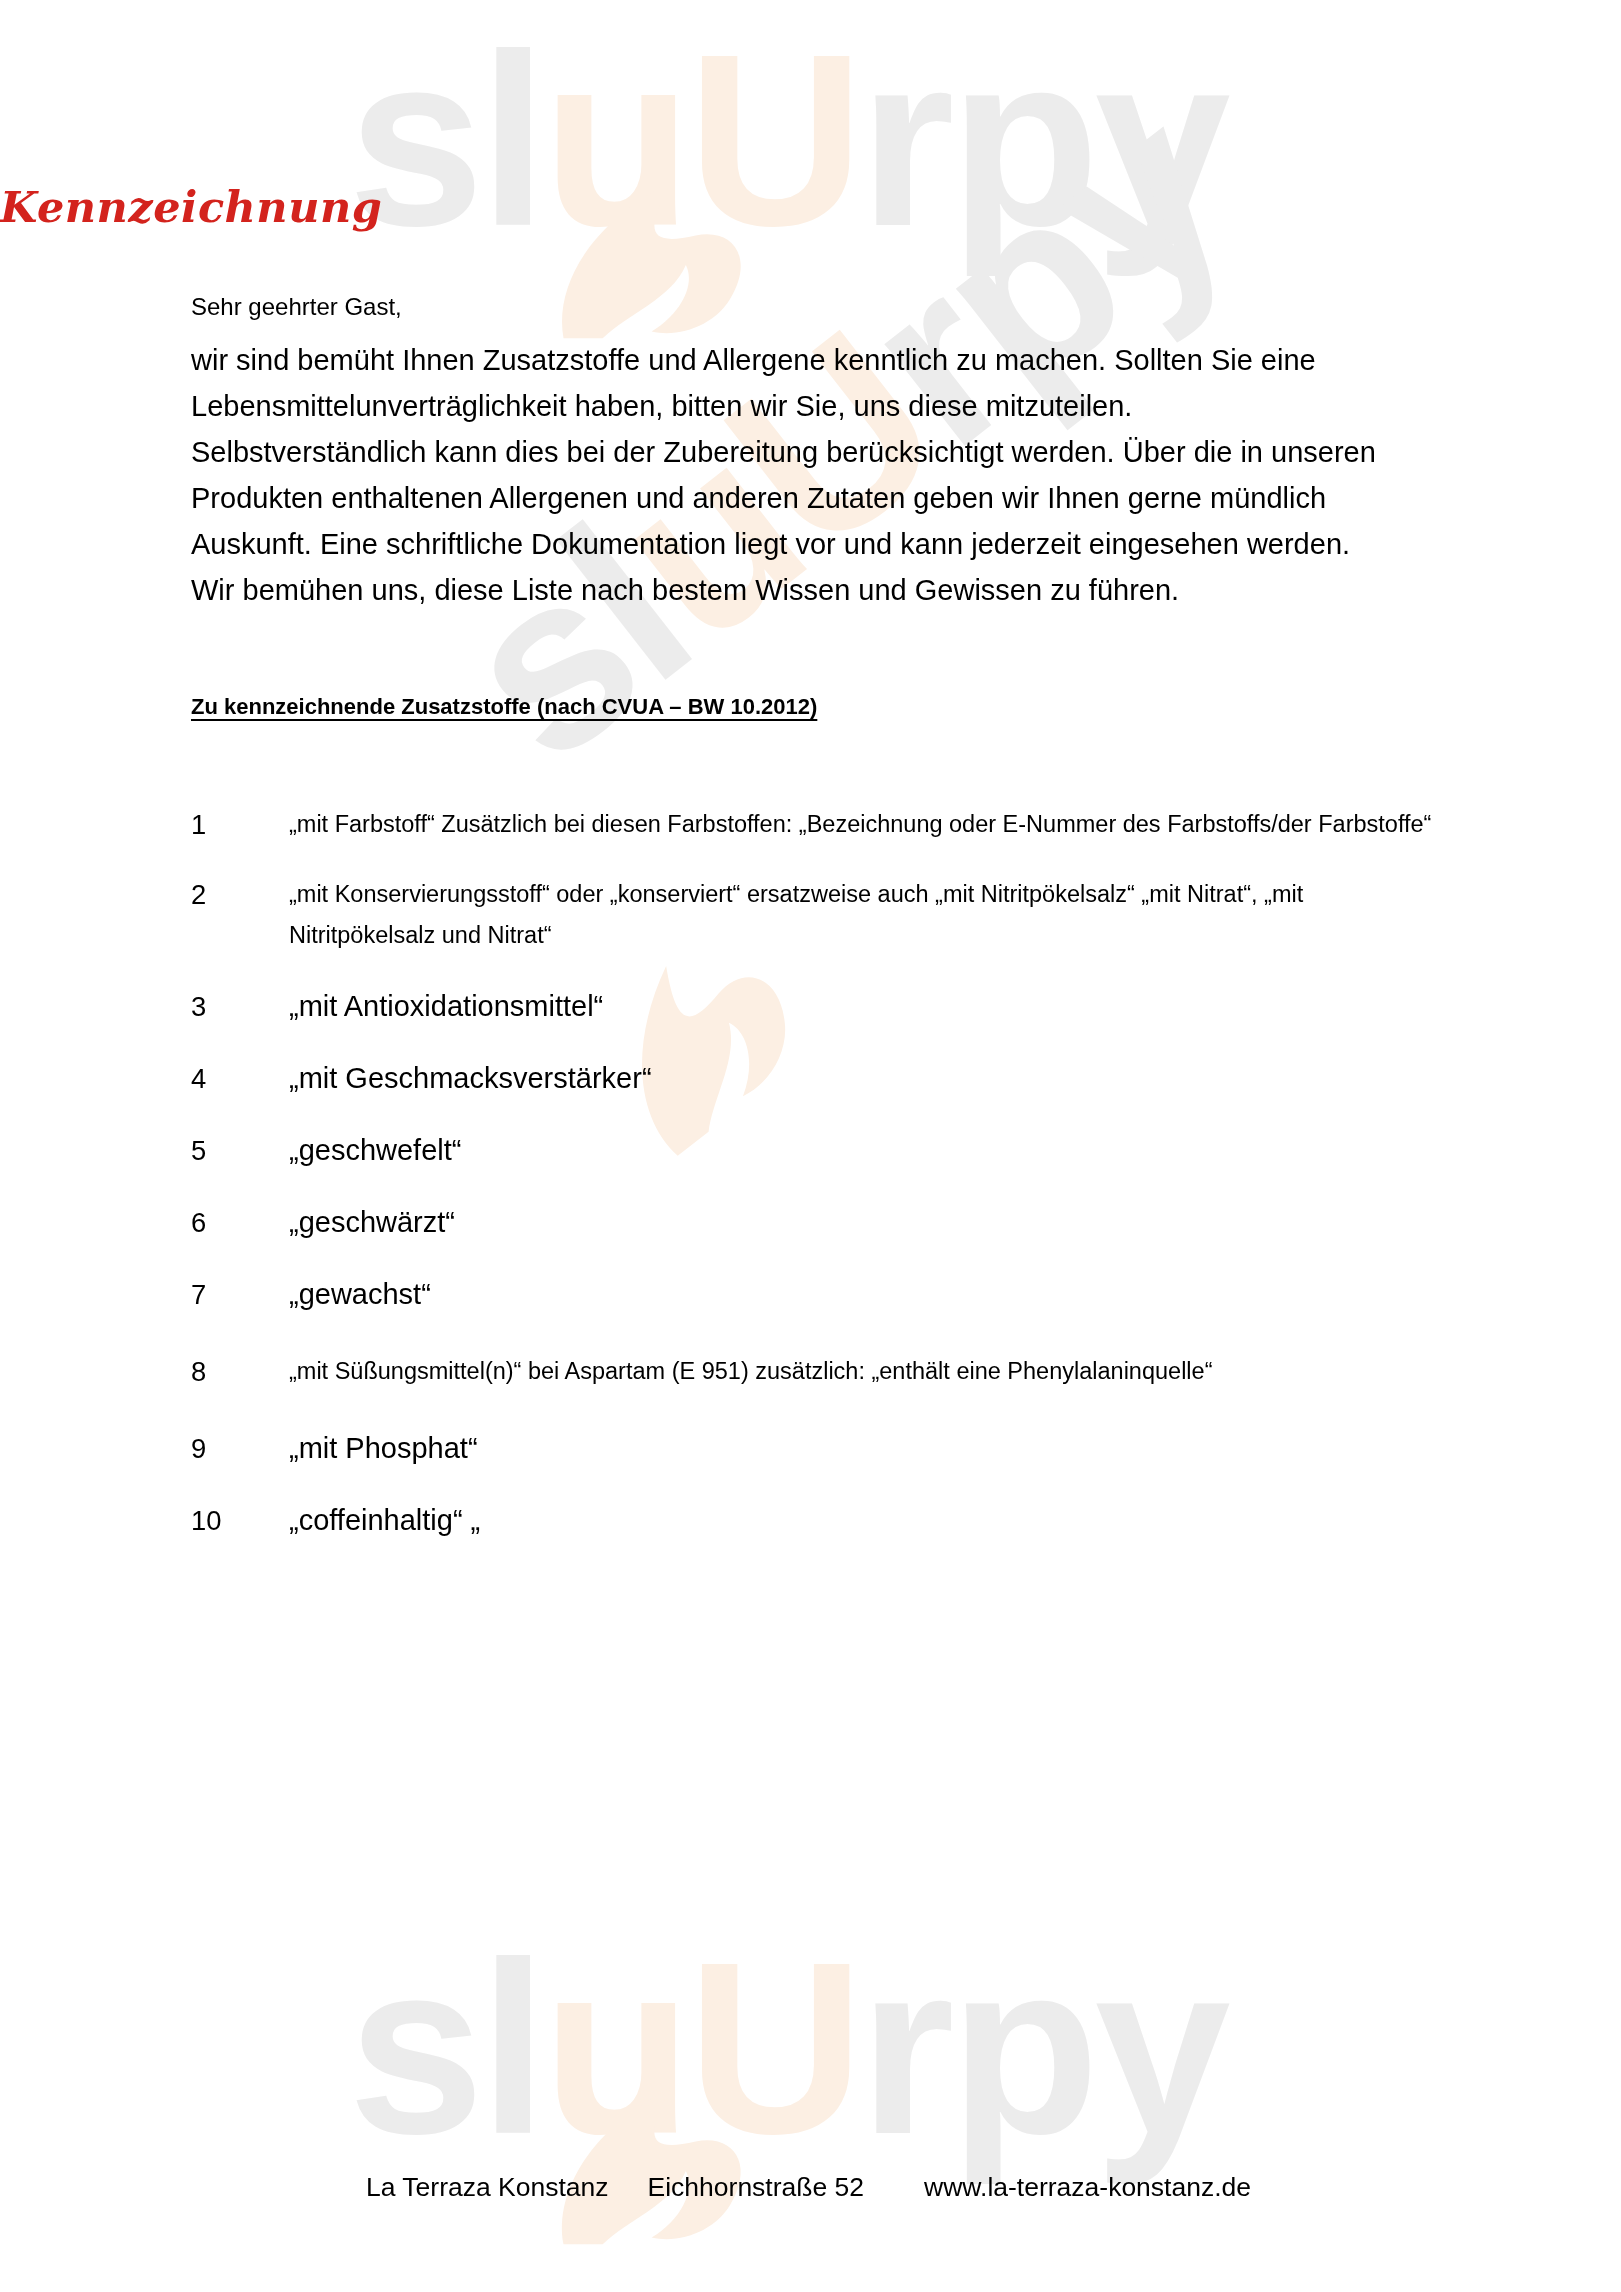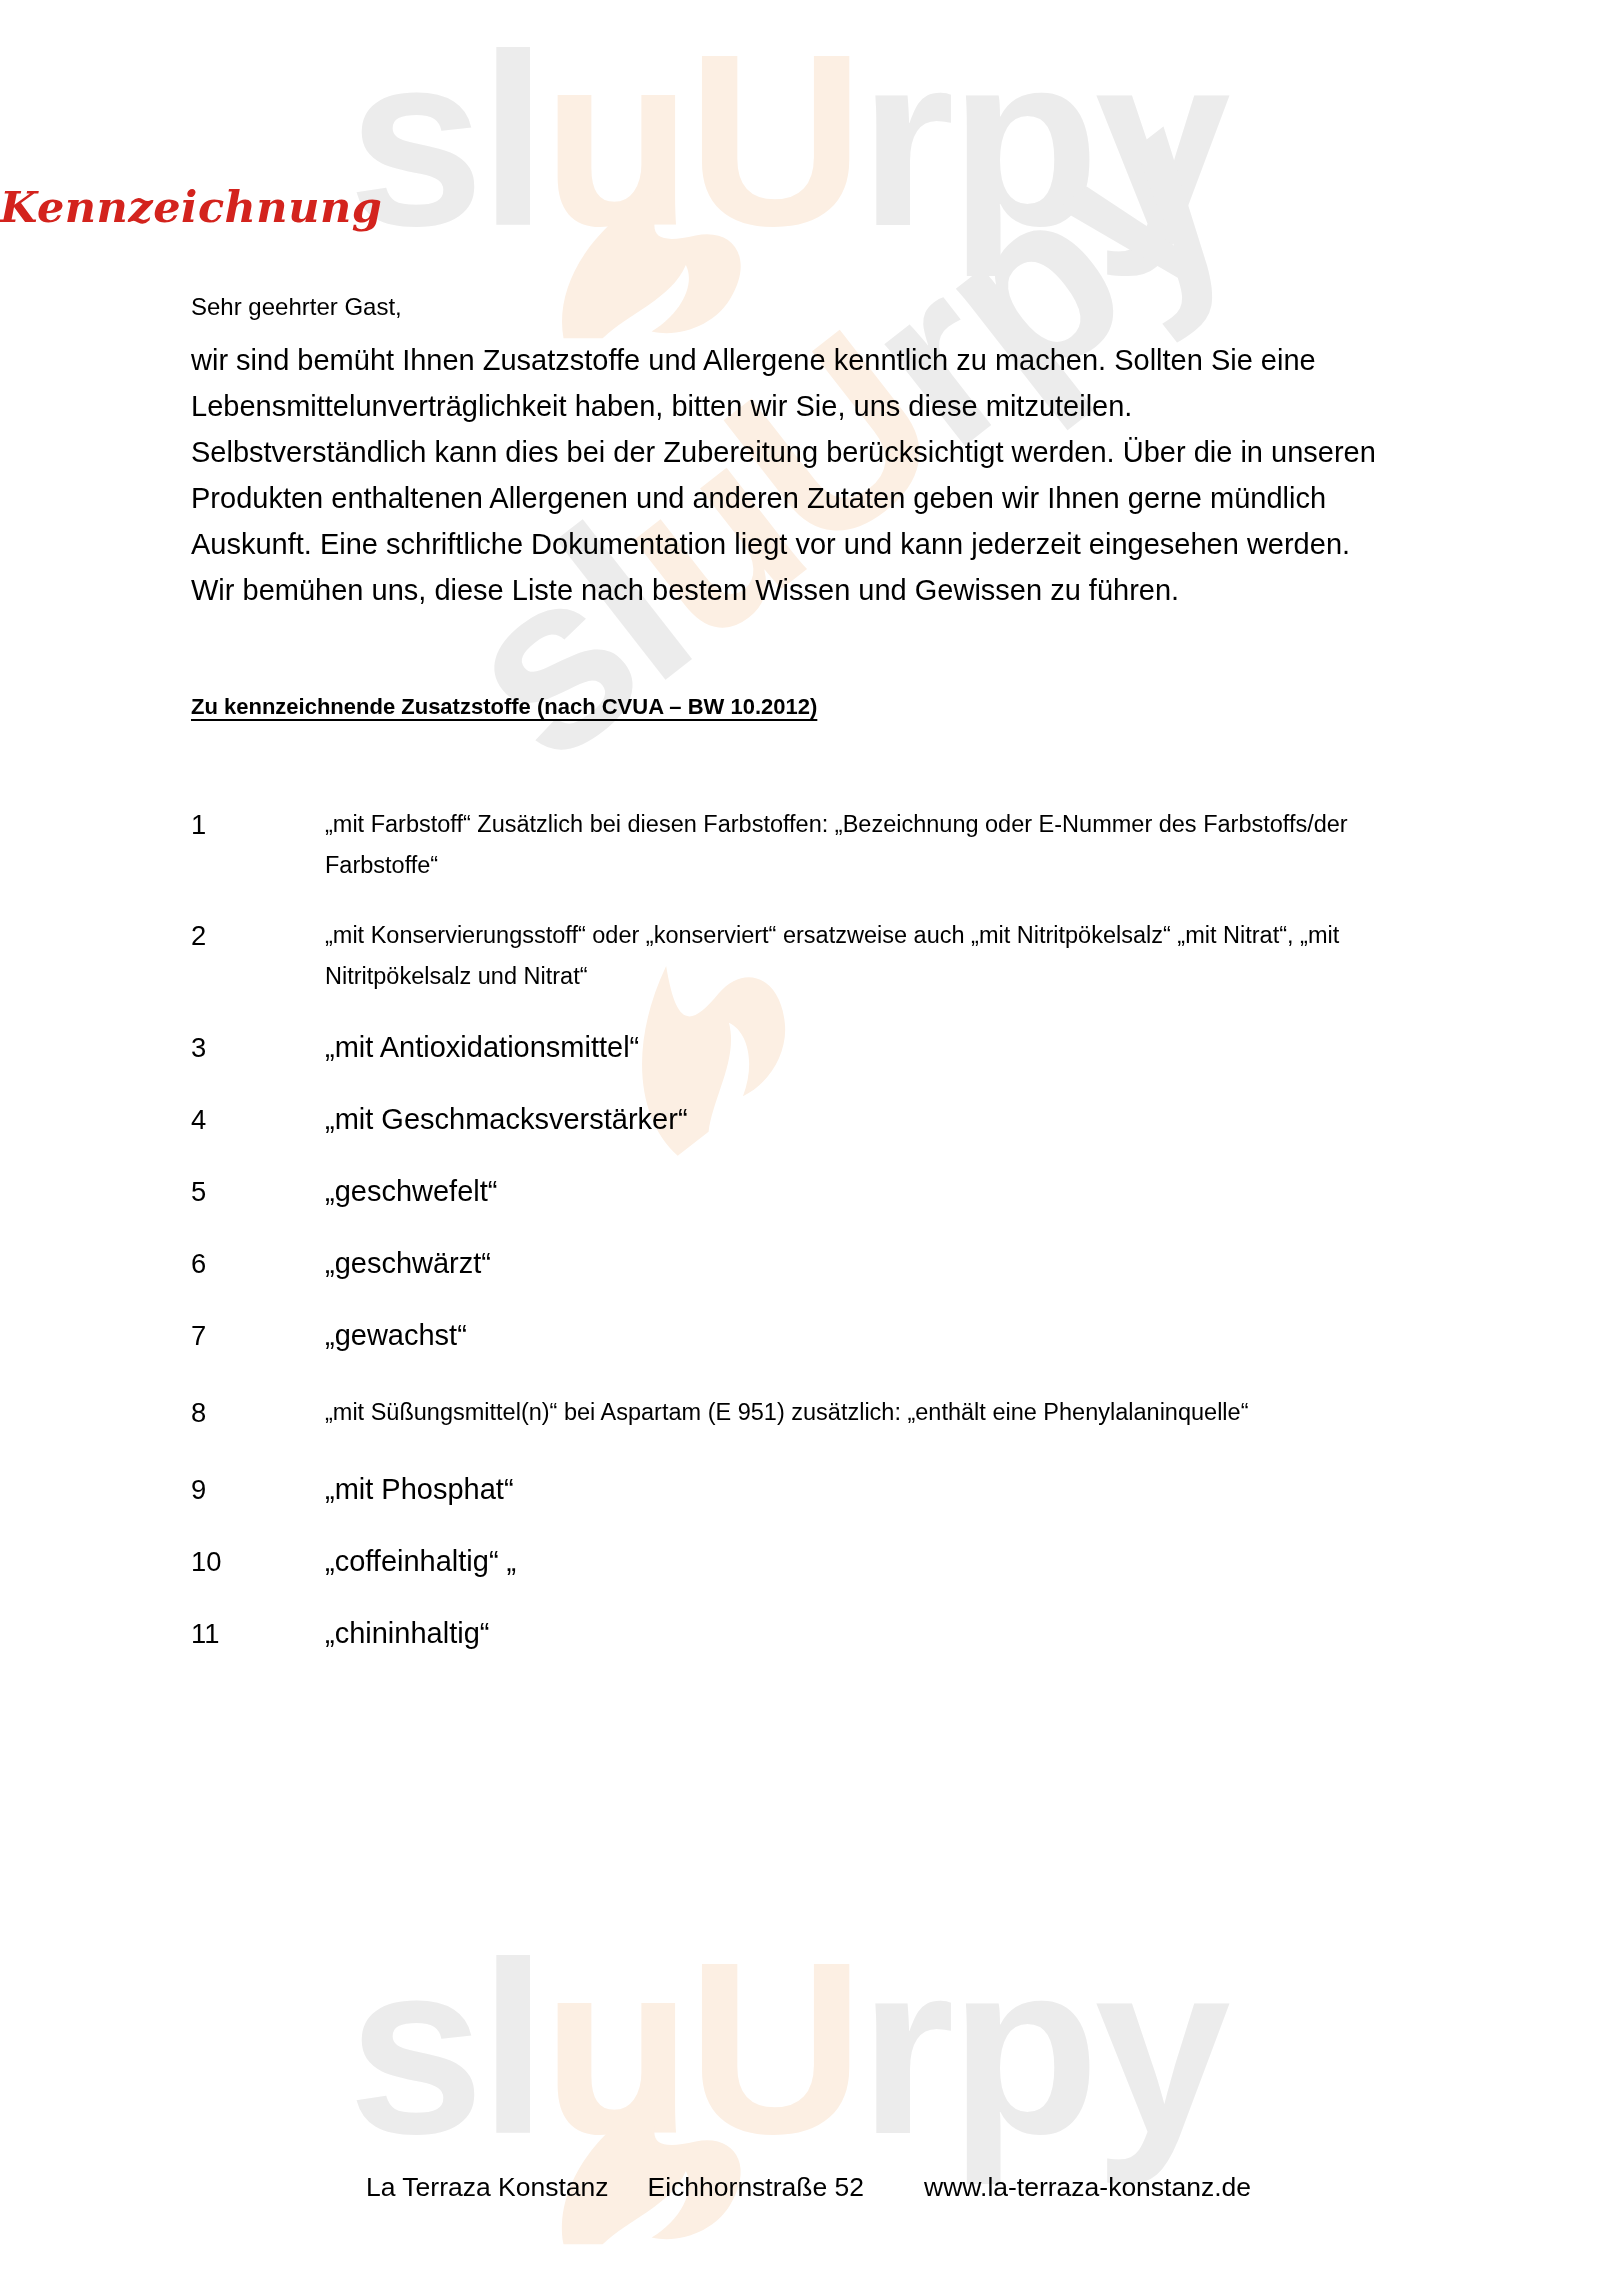--- a/index.html
+++ b/index.html
@@ -113,21 +113,20 @@
   .row {
     display: flex;
     align-items: flex-start;
   }
   .row .num {
     flex: 0 0 98px;
     white-space: nowrap;
   }
   .row .txt {
     flex: 1 1 auto;
-    margin-left: 36px;
   }
   
   .row.small {
     font-size: 23.5px;
     line-height: 41px;
   }
   .row.small .num { font-size: 27.4px; line-height: 41px; }
   
   .row.large {
     font-size: 29px;
@@ -247,24 +246,20 @@
       <span class="txt">„mit Phosphat“</span>
     </div>
     <div class="sp-30"></div>
 
     <div class="row large">
       <span class="num">10</span>
       <span class="txt">„coffeinhaltig“ „</span>
     </div>
     <div class="sp-30"></div>
 
-    <div class="row large">
-      <span class="num">11</span>
-      <span class="txt">„chininhaltig“</span>
-    </div>
 
   </div>
 
   <div class="footer">
     <span class="cell c1">La Terraza Konstanz</span>
     <span class="cell c2">Eichhornstraße 52</span>
     <span class="cell c3">www.la-terraza-konstanz.de</span>
   </div>
 
 </div>

